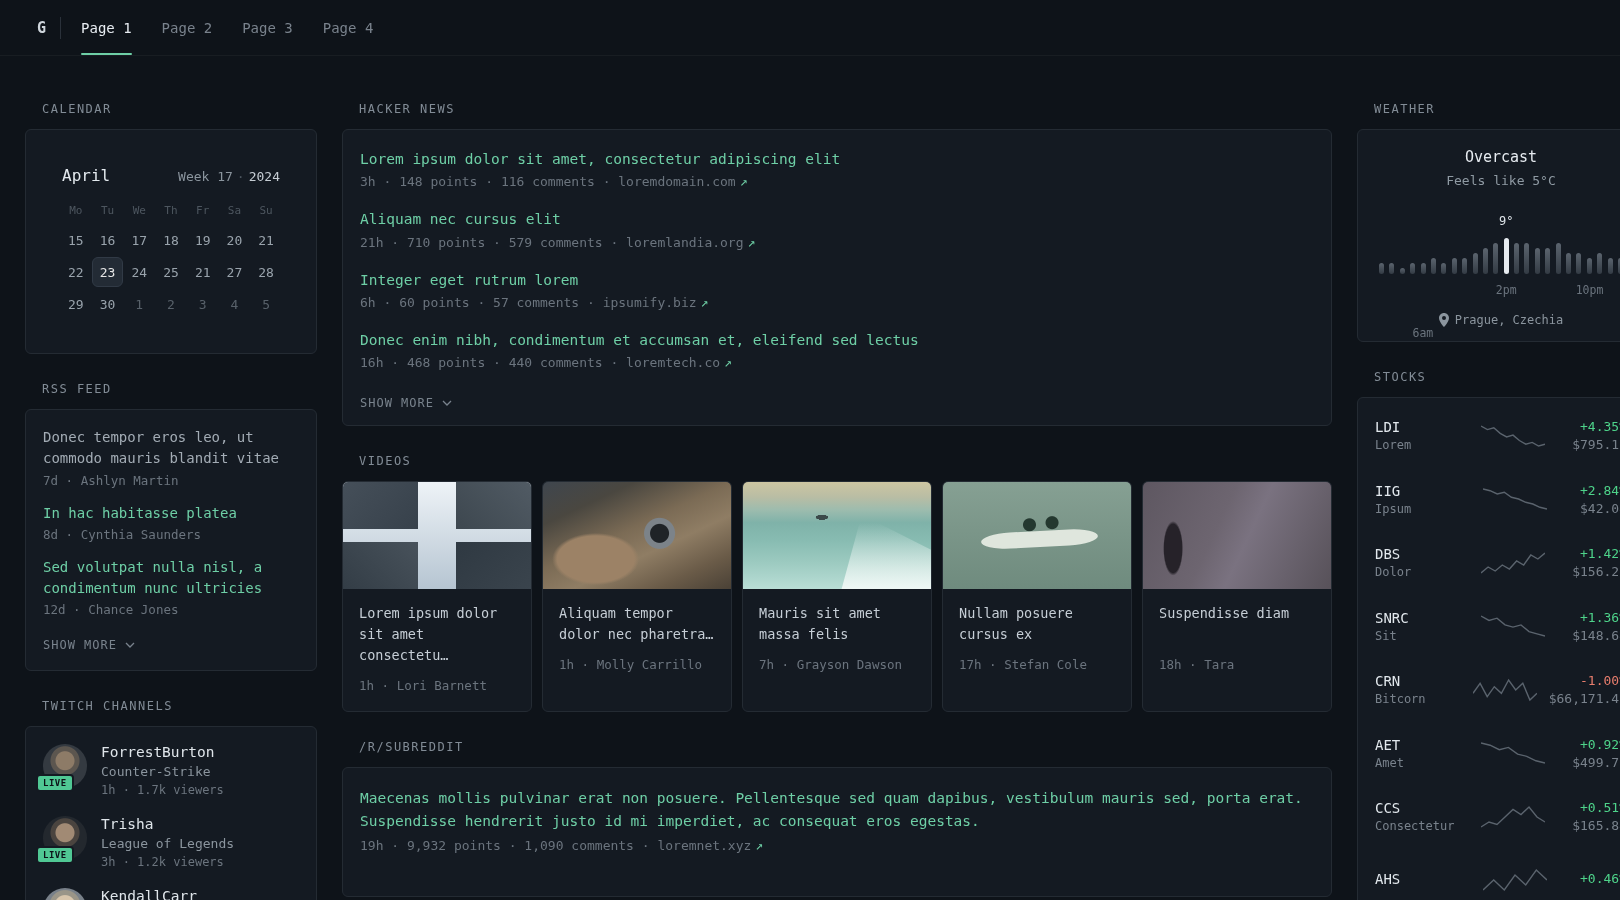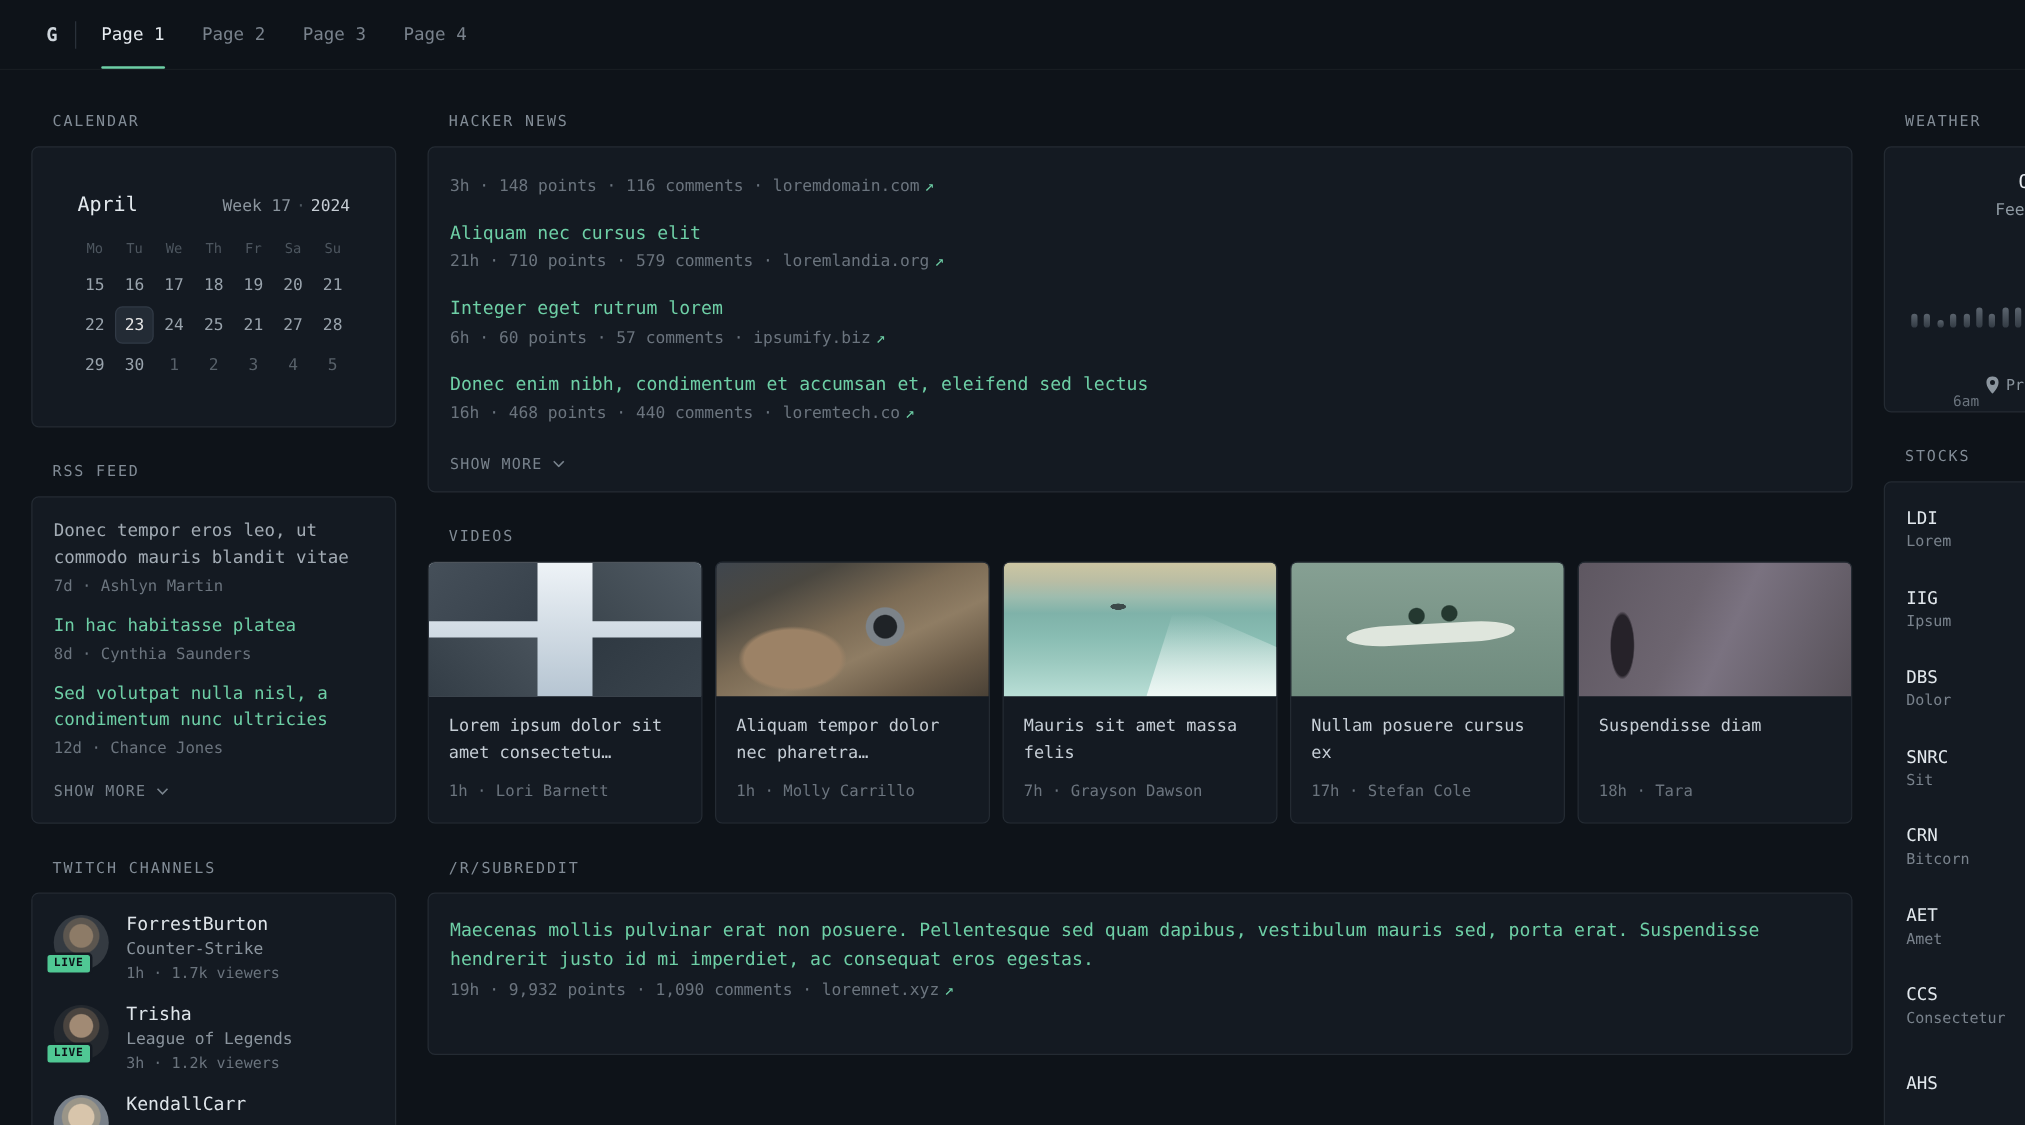--- a/index.html
+++ b/index.html
@@ -20,21 +20,21 @@
   .logo{display:flex;align-items:center;font-size:15px;font-weight:bold;color:#cfd6dc;padding:0 14px 0 12px;cursor:pointer}
   .vsep{width:1px;align-self:center;height:22px;background:#2a313a;margin-right:20px}
   .tabs{display:flex;gap:30px}
   .tab{display:flex;align-items:center;font-size:14px;color:#79828c;position:relative}
   .tab.active{color:#e7ecf1}
   .tab.active::after{content:"";position:absolute;left:0;right:0;bottom:0;height:2px;background:var(--accent);border-radius:2px}
 
   
   .grid{display:grid;grid-template-columns:292px 1fr 288px;gap:25px;padding:34px 74px 0 25px;align-items:start}
   .widget{margin-bottom:28px}
-  .sec{font-size:12px;font-weight:normal;letter-spacing:1.5px;color:#828c96;margin:0 0 13px 17px}
+  .sec{font-size:12px;font-weight:normal;letter-spacing:1.5px;color:#828c96;margin:12px 0 13px 17px}
   .card{background:var(--card);border:1px solid var(--border);border-radius:6px}
 
   
   .cal-card{padding:34px}
   .cal-head{display:flex;justify-content:space-between;align-items:baseline;padding:2px 2px 12px}
   .cal-month{font-size:16px;color:#e3e9ee}
   .cal-sub{font-size:13px;color:var(--muted)}
   .cal-sub .yr{color:#c6cdd4}
   .cal-sub .dot{color:var(--faint);margin:0 4px}
   .cal-grid{display:grid;grid-template-columns:repeat(7,1fr);row-gap:2px;text-align:center}
@@ -70,21 +70,21 @@
   .hn-item{margin-bottom:20px}
   .hn-title{display:block;font-size:14.5px;line-height:1.4;color:var(--accent)}
   .meta{font-size:13px;color:var(--dim);margin-top:5px}
   .meta .domain{color:var(--dim)}
   .meta .arrow{color:var(--accent);margin-left:4px}
   .sub-card{padding:19px 17px;min-height:130px}
   .sub-title{display:block;font-size:14.5px;line-height:1.58;color:var(--accent)}
 
   
   .vid-row{display:flex;gap:10px;overflow:hidden}
-  .vid-card{width:220px;flex:none;background:var(--card);border:1px solid var(--border);border-radius:6px;overflow:hidden;cursor:pointer}
+  .vid-card{width:190px;flex:none;background:var(--card);border:1px solid var(--border);border-radius:6px;overflow:hidden;cursor:pointer}
   .thumb{height:107px;background-repeat:no-repeat;background-size:cover}
   .thumb-1{
     background-image:
       linear-gradient(135deg,#454f59,#37414b),
       linear-gradient(225deg,#515b64,#3d474f),
       linear-gradient(45deg,#333d46,#48525b),
       linear-gradient(315deg,#3a444d,#2f3942),
       linear-gradient(to bottom,#eef3f7,#b6c5d2);
     background-size:40% 44%,40% 44%,40% 44%,40% 44%,100% 100%;
     background-position:0 0,100% 0,0 100%,100% 100%,0 0;
@@ -267,20 +267,21 @@
       </div>
     </div>
   </section>
 
   <section class="col">
 
     <div class="widget">
       <h2 class="sec">HACKER NEWS</h2>
       <div class="card hn-card">
         <article class="hn-item">
+          <a class="hn-title">Lorem ipsum dolor sit amet, consectetur adipiscing elit</a>
           <div class="meta">
             <span>3h · 148 points · 116 comments ·</span>
             <a class="domain"><span>loremdomain.com</span><span class="arrow">↗</span></a>
           </div>
         </article>
         <article class="hn-item">
           <a class="hn-title">Aliquam nec cursus elit</a>
           <div class="meta">
             <span>21h · 710 points · 579 comments ·</span>
             <a class="domain"><span>loremlandia.org</span><span class="arrow">↗</span></a>

